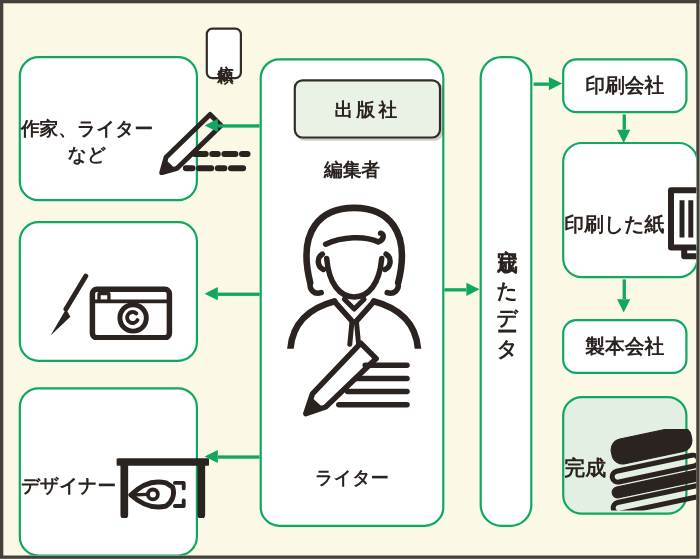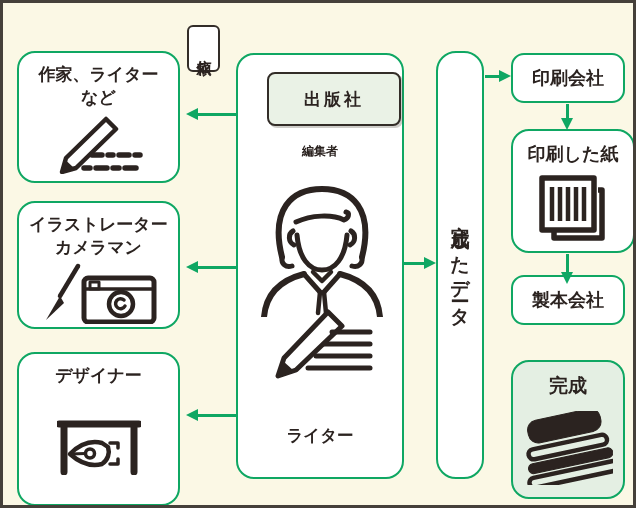--- a/index.html
+++ b/index.html
@@ -21,41 +21,41 @@
     border-radius:18px;
   }
   .gbox.small{border-radius:13px;}
   .label{
     font-weight:bold;
     text-align:center;
     font-size:17px;
     line-height:1.35;
     white-space:pre;
   }
-  .supplier{display:flex;flex-direction:column;align-items:center;padding-top:11px;}
+  .supplier{display:flex;flex-direction:row;align-items:center;padding-top:26px;}
   .supplier .iconwrap{flex:1;display:flex;align-items:center;justify-content:center;width:100%;}
   .centered{display:flex;align-items:center;justify-content:center;}
   
   #request-tag{
     position:absolute;left:184px;top:22px;width:33px;height:47px;
     box-sizing:border-box;background:#FFFFFF;
     border:2.5px solid #332D28;border-radius:6px;
     display:flex;align-items:center;justify-content:center;
   }
   #request-tag .vtext{writing-mode:vertical-rl;font-weight:bold;font-size:15px;letter-spacing:1px;}
   
   #publisher-title{
     position:absolute;left:29px;top:17px;width:134px;height:54px;
     box-sizing:border-box;background:#EAF2E6;
     border:2.5px solid #332D28;border-radius:8px;
     box-shadow:2px 2px 0 rgba(80,74,60,0.28);
     display:flex;align-items:center;justify-content:center;
     font-size:17px;font-weight:bold;letter-spacing:3px;
   }
-  #publisher-role{position:absolute;left:0;top:88px;width:100%;text-align:center;font-size:12px;font-weight:bold;}
+  #publisher-role{position:absolute;left:0;top:88px;width:100%;text-align:center;font-size:17px;font-weight:bold;}
   #editor-person{position:absolute;left:19px;top:126px;}
   #task-icon{position:absolute;left:32px;top:254px;}
   #publisher-tasks{position:absolute;left:0;top:342px;width:100%;text-align:center;font-size:16.5px;font-weight:bold;line-height:1.55;white-space:pre;}
   
   #data-pipe{display:flex;align-items:center;justify-content:center;border-radius:20px;}
   #data-pipe .vtext{writing-mode:vertical-rl;font-weight:bold;font-size:19px;letter-spacing:3px;}
   
   #finished-box{background:#E4EFE3;}
   
   .arrow{position:absolute;display:flex;align-items:center;}
@@ -84,21 +84,20 @@
       <svg width="90" height="58" viewBox="0 0 90 58" fill="none" stroke="#2B2320" stroke-linecap="round" stroke-linejoin="round">
         <path d="M52,3 L62,13 L22,52 L8,56 L12,42 Z" stroke-width="4.5"></path>
         <path d="M8,56 L11.5,44 L20,52 Z" fill="#2B2320" stroke="none"></path>
         <path d="M38,39 H88" stroke-width="5.5" stroke-dasharray="10 6 5 6"></path>
         <path d="M30,52 H86" stroke-width="5.5" stroke-dasharray="6 6 11 6"></path>
       </svg>
     </div>
   </div>
 
   <div class="gbox supplier" style="left:14px;top:198px;width:163px;height:128px;">
-    <div class="label"><span>イラストレーター</span><br><span>カメラマン</span></div>
     <div class="iconwrap">
       <svg width="122" height="62" viewBox="0 0 122 62" fill="none" stroke="#2B2320" stroke-linecap="round" stroke-linejoin="round">
         <path d="M40,4 L22,34" stroke-width="4.5"></path>
         <path d="M22,34 L8,58 L26,41 Z" fill="#2B2320" stroke="none"></path>
         <rect x="46" y="16" width="70" height="44" rx="4" stroke-width="5"></rect>
         <path d="M46,27 H116" stroke-width="3.5"></path>
         <rect x="52" y="20" width="9" height="7" stroke-width="3"></rect>
         <circle cx="83" cy="42" r="12" stroke-width="4.5"></circle>
         <path d="M86,38 a5,5 0 1 0 1,6" stroke-width="3.5"></path>
       </svg>
@@ -164,25 +163,25 @@
     <div class="label" style="font-size:18px;">印刷した紙</div>
     <div class="iconwrap">
       <svg width="74" height="70" viewBox="0 0 74 70" fill="none" stroke="#2B2320" stroke-linejoin="round">
         <path d="M62,16 H66 V64 H18 V58" stroke-width="5.5"></path>
         <rect x="6" y="4" width="52" height="52" fill="#FFFFFF" stroke-width="5.5"></rect>
         <path d="M16,13 V47 M24,13 V47 M32,13 V47 M40,13 V47 M48,13 V47" stroke-width="4.5"></path>
       </svg>
     </div>
   </div>
 
-  <div class="gbox small centered" style="left:508px;top:272px;width:114px;height:50px;">
+  <div class="gbox small centered" style="left:508px;top:287px;width:114px;height:50px;">
     <span class="label" style="font-size:18px;">製本会社</span>
   </div>
 
-  <div class="gbox supplier" id="finished-box" style="left:508px;top:357px;width:114px;height:139px;">
+  <div class="gbox supplier" id="finished-box" style="left:508px;top:357px;width:114px;height:108px;">
     <div class="label" style="font-size:19px;">完成</div>
     <div class="iconwrap">
       <svg width="90" height="74" viewBox="0 0 90 74" fill="none">
         <g transform="rotate(-12 45 37)" stroke="#2B2320" stroke-linejoin="round">
           <rect x="9" y="3" width="74" height="23" rx="10" fill="#2B2320"></rect>
           <rect x="5" y="31" width="80" height="10" rx="5" stroke-width="4.5"></rect>
           <rect x="2" y="45" width="86" height="10" rx="5" fill="#2B2320"></rect>
           <rect x="0" y="59" width="90" height="10" rx="5" stroke-width="4.5"></rect>
         </g>
       </svg>

